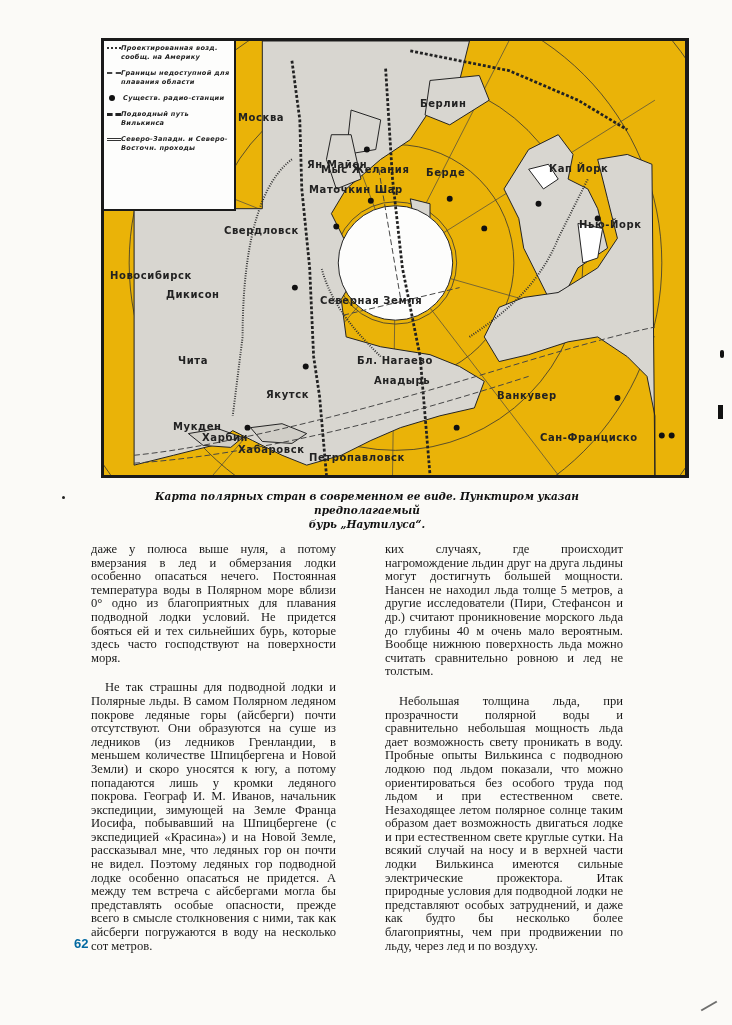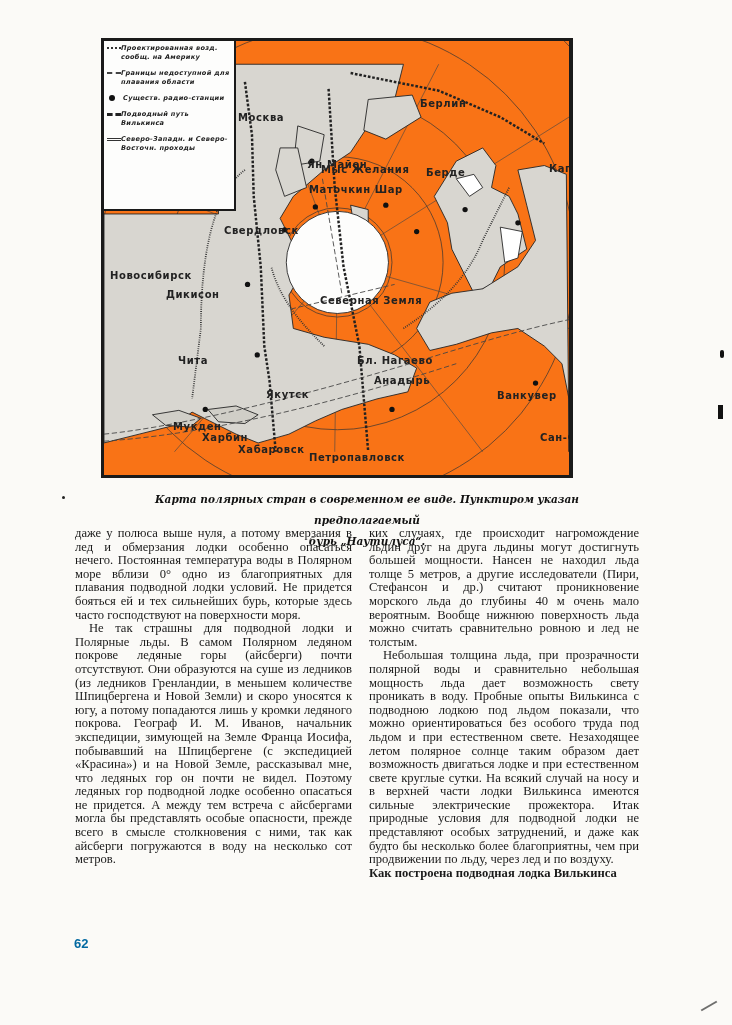--- a/index.html
+++ b/index.html
@@ -2,22 +2,22 @@
 <html><head>
 <meta charset="utf-8">
 <style>
   html, body { margin:0; padding:0; }
   body {
     width:732px; height:1025px; background:#fbfaf7; position:relative; overflow:hidden;
     font-family:"DejaVu Serif", serif; color:#1c1c1c;
   }
   .page-scan { position:absolute; left:0; top:0; width:732px; height:1025px; }
   .map-frame {
-    position:absolute; left:101px; top:38px; width:472px; height:440px;
-    border:3px solid #1a1a1a; border-right-width:4px; background:#f97316; overflow:hidden;
+    position:absolute; left:101px; top:38px; width:588px; height:440px;
+    border:3px solid #1a1a1a; border-right-width:4px; background:#eab308; overflow:hidden;
     box-sizing:border-box;
   }
   .map-svg { position:absolute; left:0; top:0; width:100%; height:100%; }
   .legend {
     position:absolute; left:0; top:0; width:132px; height:170px;
     border-right:2px solid #1a1a1a; border-bottom:2px solid #1a1a1a; background:#fdfdfc;
     font-family:"DejaVu Sans", sans-serif; font-size:6.6px; font-weight:bold; font-style:italic;
     letter-spacing:0.3px; color:#222; padding:3px 3px; box-sizing:border-box;
   }
   .legend-item { display:flex; align-items:flex-start; margin-bottom:7px; line-height:9px; }
@@ -26,30 +26,30 @@
   .sym-dashdot { border-top:2px dashed #444; }
   .sym-circle { width:6px; height:6px; border-radius:50%; background:#111; flex:0 0 6px; margin:1px 8px 0 2px; }
   .sym-chain { border-top:3px dashed #222; }
   .sym-hatched { border-top:3px double #333; }
   .map-label {
     position:absolute; font-family:"DejaVu Sans", sans-serif; font-size:10px; font-weight:bold;
     letter-spacing:0.6px; color:#222; white-space:nowrap;
   }
   .caption {
     position:absolute; left:104px; top:489px; width:526px; text-align:center;
-    font-family:"DejaVu Serif", serif; font-style:italic; font-size:10.5px; line-height:21px; color:#111;
+    font-family:"DejaVu Serif", serif; font-style:italic; font-size:10.5px; line-height:14px; color:#111;
   }
   .caption b { font-weight:bold; }
   .col {
     position:absolute; top:527px; font-family:"Liberation Serif", serif; font-size:12.6px;
     line-height:13.6px; color:#1a1a1a; text-align:justify;
   }
   .col-left { left:75px; width:277px; }
   .col-right { left:369px; width:270px; }
-  .col p { margin:0; }
+  .col p { margin:16px; }
   .col p.indent { text-indent:14px; }
   .subheading { font-weight:bold; margin:2px 0 2px 0; white-space:nowrap; }
   .page-number {
     position:absolute; left:74px; top:936px; font-family:"Liberation Sans", sans-serif;
     font-weight:bold; font-size:13px; color:#0369a1;
   }
   .mark { position:absolute; background:#111; }
   .bullet-mark { position:absolute; left:62px; top:496px; width:3px; height:3px; border-radius:50%; background:#222; }
 </style>
 </head>
@@ -195,21 +195,20 @@
   </div>
 
   <div class="col col-left">
     <p>даже у полюса выше нуля, а потому вмерзания в лед и обмерзания лодки особенно опасаться нечего. Постоянная температура воды в Полярном море вблизи 0° одно из благоприятных для плавания подводной лодки условий. Не придется бояться ей и тех сильнейших бурь, которые здесь часто господствуют на поверхности моря.</p>
     <p class="indent">Не так страшны для подводной лодки и Полярные льды. В самом Полярном ледяном покрове ледяные горы (айсберги) почти отсутствуют. Они образуются на суше из ледников (из ледников Гренландии, в меньшем количестве Шпицбергена и Новой Земли) и скоро уносятся к югу, а потому попадаются лишь у кромки ледяного покрова. Географ И. М. Иванов, начальник экспедиции, зимующей на Земле Франца Иосифа, побывавший на Шпицбергене (с экспедицией «Красина») и на Новой Земле, рассказывал мне, что ледяных гор он почти не видел. Поэтому ледяных гор подводной лодке особенно опасаться не придется. А между тем встреча с айсбергами могла бы представлять особые опасности, прежде всего в смысле столкновения с ними, так как айсберги погружаются в воду на несколько сот метров.</p>
   </div>
 
   <div class="col col-right">
     <p>ких случаях, где происходит нагромождение льдин друг на друга льдины могут достигнуть большей мощности. Нансен не находил льда толще 5 метров, а другие исследователи (Пири, Стефансон и др.) считают проникновение морского льда до глубины 40 м очень мало вероятным. Вообще нижнюю поверхность льда можно считать сравнительно ровною и лед не толстым.</p>
     <p class="indent">Небольшая толщина льда, при прозрачности полярной воды и сравнительно небольшая мощность льда дает возможность свету проникать в воду. Пробные опыты Вилькинса с подводною лодкою под льдом показали, что можно ориентироваться без особого труда под льдом и при естественном свете. Незаходящее летом полярное солнце таким образом дает возможность двигаться лодке и при естественном свете круглые сутки. На всякий случай на носу и в верхней части лодки Вилькинса имеются сильные электрические прожектора. Итак природные условия для подводной лодки не представляют особых затруднений, и даже как будто бы несколько более благоприятны, чем при продвижении по льду, через лед и по воздуху.</p>
-    <p class="subheading">Как построена подводная лодка Вилькинса</p>
   </div>
 
   <div class="page-number">62</div>
 
   <span class="mark" style="left:720px;top:350px;width:4px;height:8px;border-radius:2px"></span>
   <span class="mark" style="left:718px;top:405px;width:5px;height:14px"></span>
   <span class="mark" style="left:700px;top:1005px;width:18px;height:2px;transform:rotate(-30deg);opacity:0.6"></span>
 </div>
 
 </body></html>

